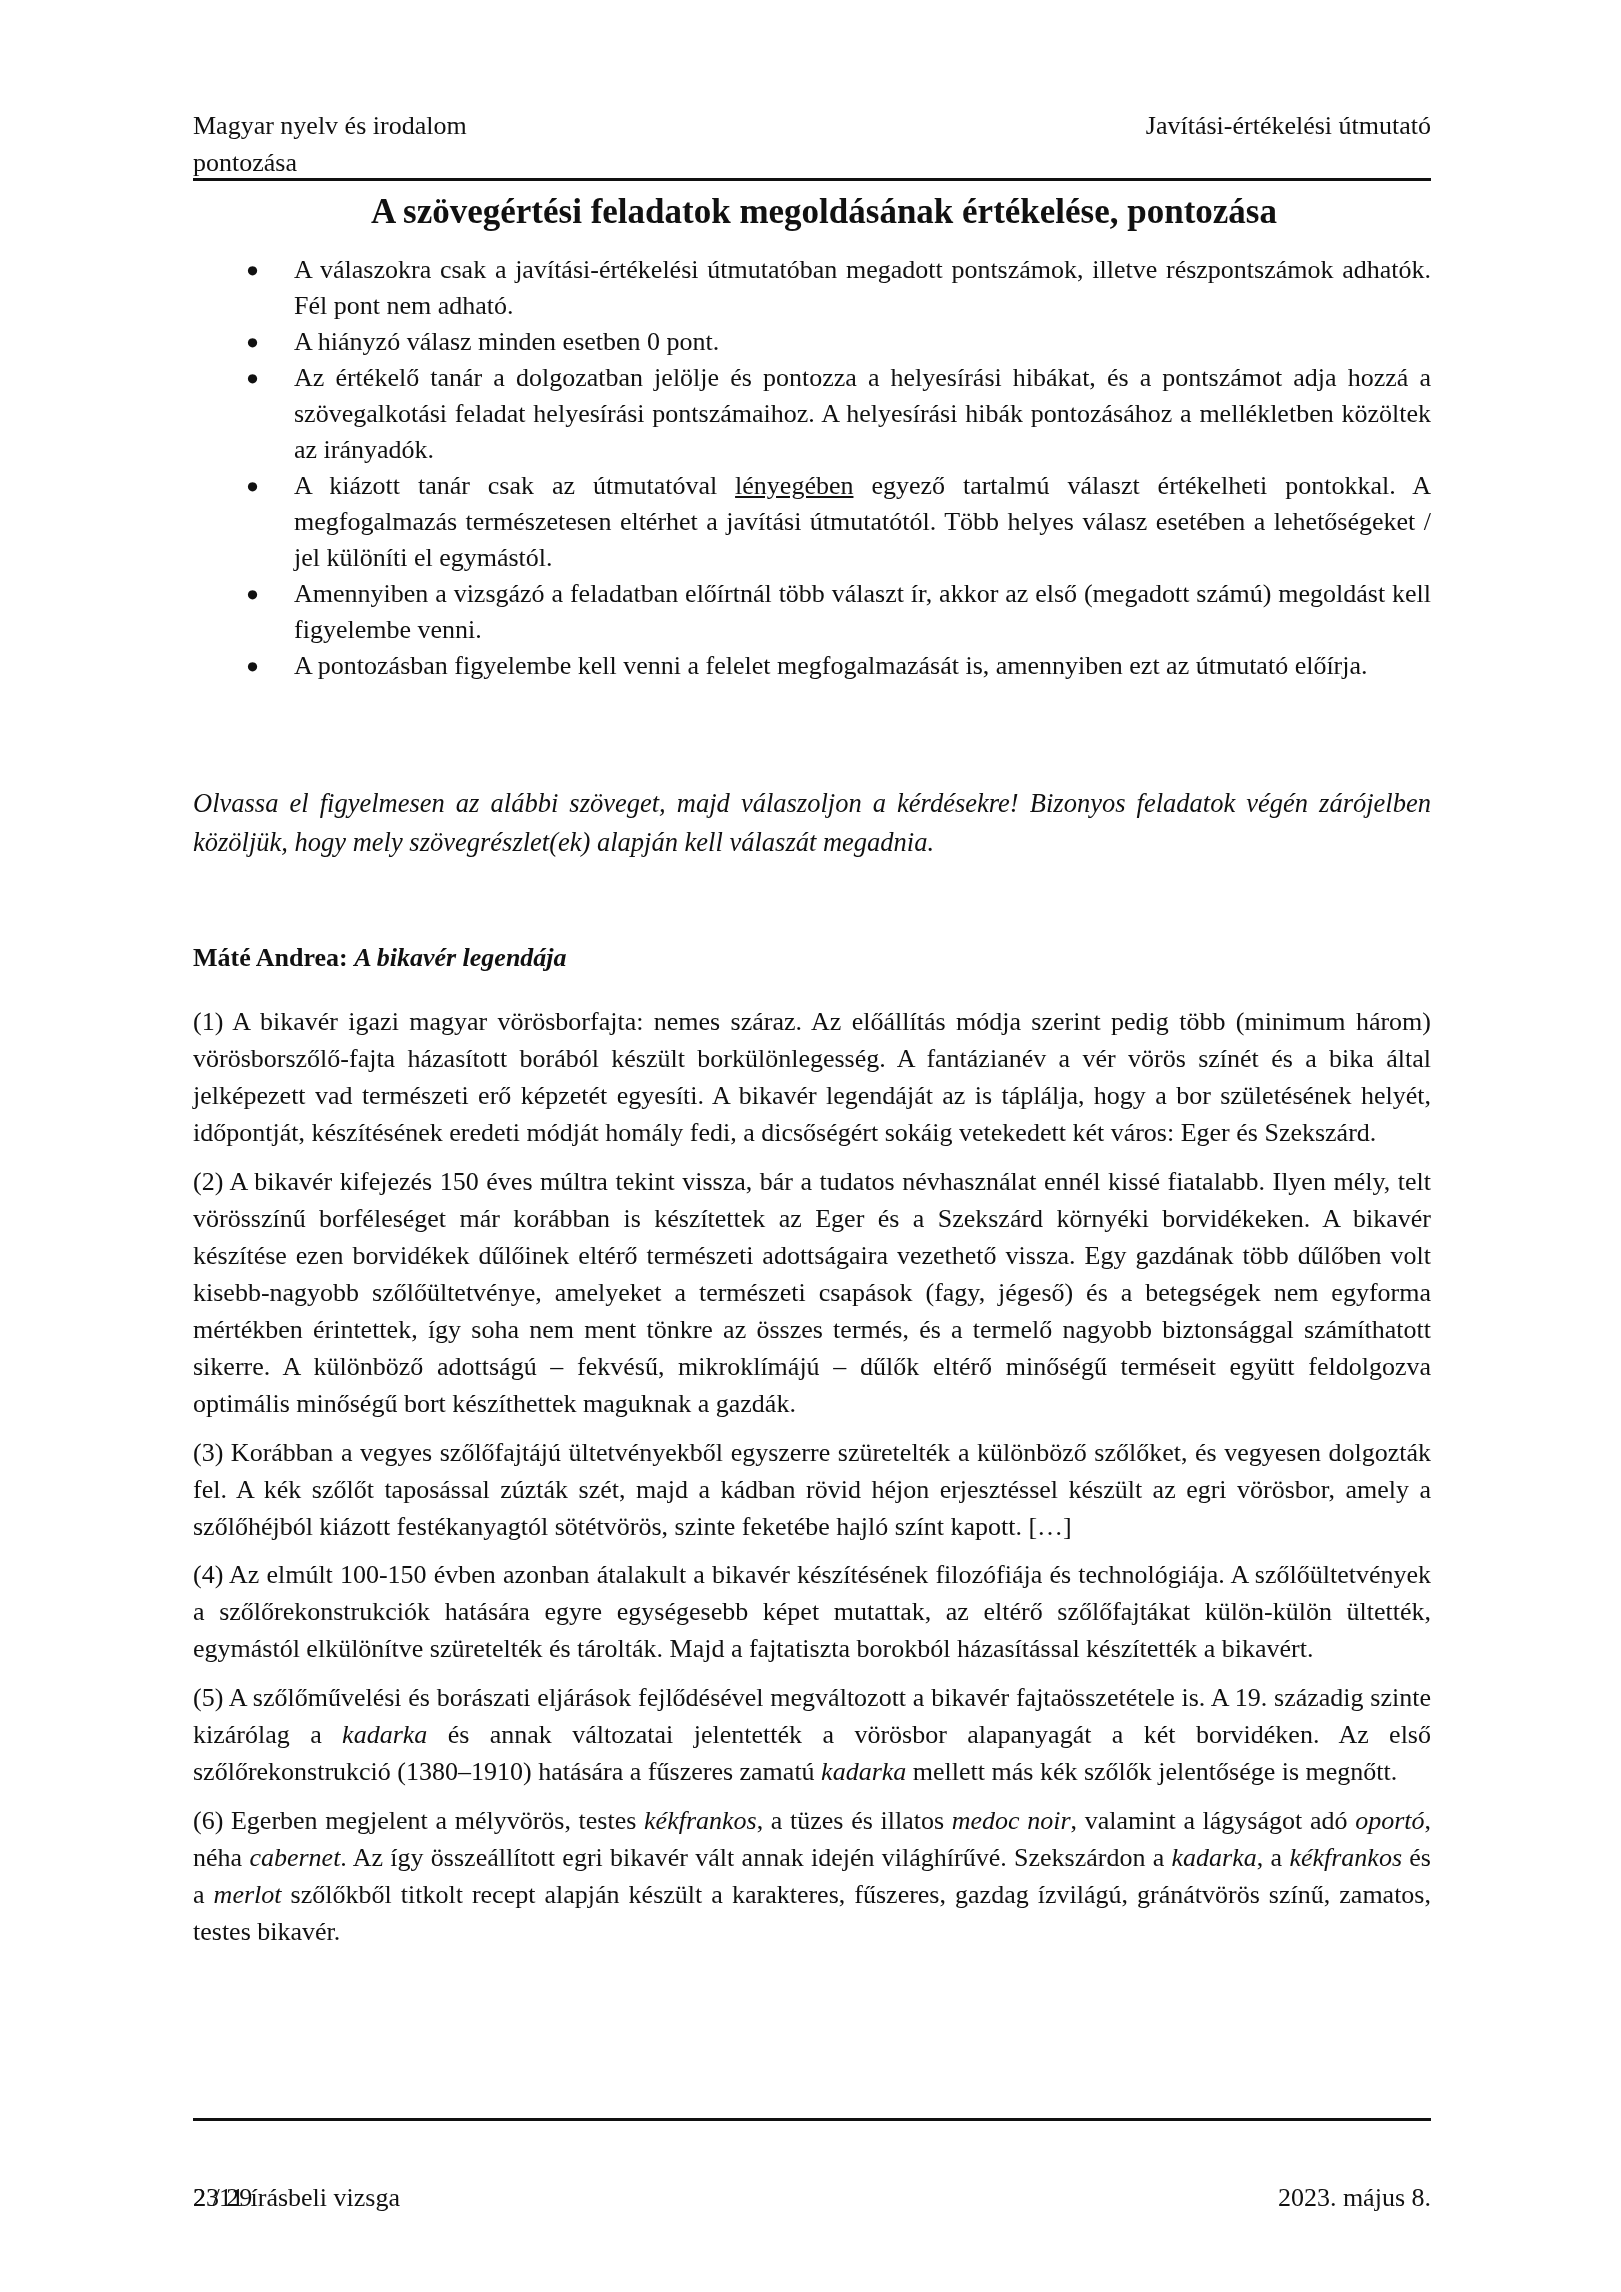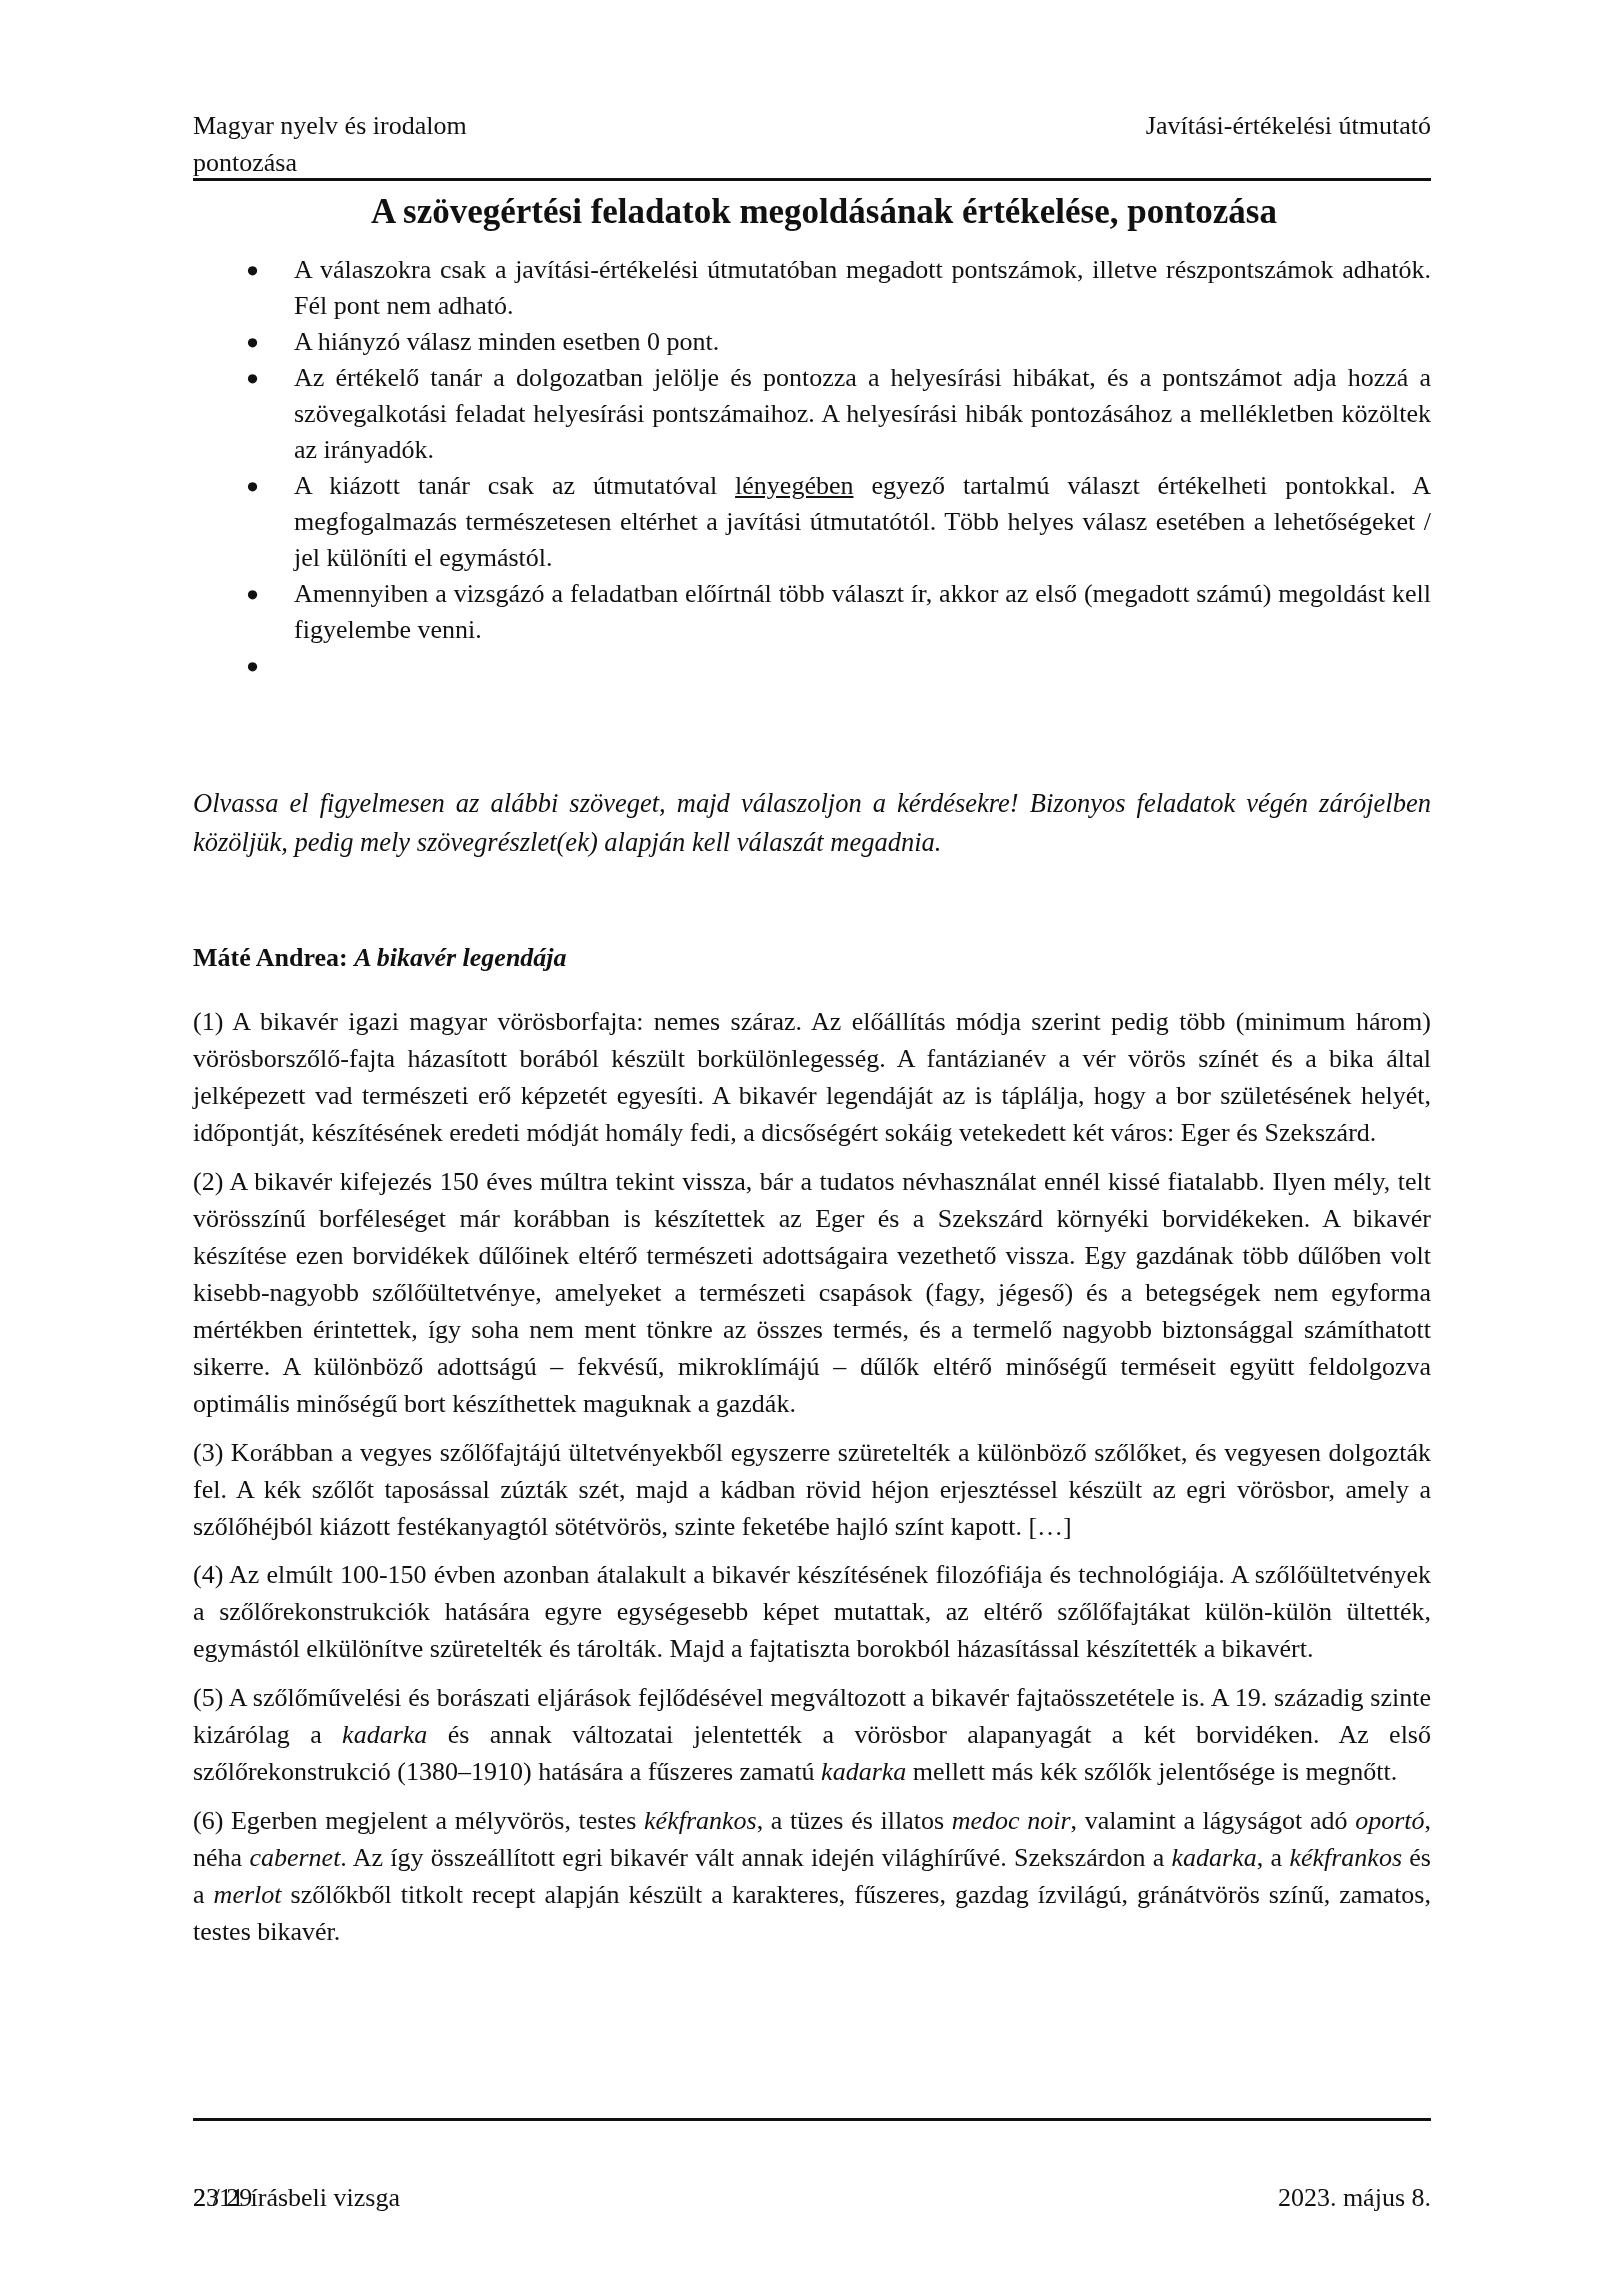--- a/index.html
+++ b/index.html
@@ -46,24 +46,24 @@
   <div class="hdr-rule"></div>
 
   <div class="title">A szövegértési feladatok megoldásának értékelése, pontozása</div>
 
   <ul class="rules">
     <li><span class="bullet">●</span><span>A válaszokra csak a javítási-értékelési útmutatóban megadott pontszámok, illetve részpont­számok adhatók. Fél pont nem adható.</span></li>
     <li><span class="bullet">●</span><span>A hiányzó válasz minden esetben 0 pont.</span></li>
     <li><span class="bullet">●</span><span>Az értékelő tanár a dolgozatban jelölje és pontozza a helyesírási hibákat, és a pontszámot adja hozzá a szövegalkotási feladat helyesírási pontszámaihoz. A helyesírási hibák pontozásához a mellékletben közöltek az irányadók.</span></li>
     <li><span class="bullet">●</span><span>A kiázott tanár csak az útmutatóval </span><span class="u">lényegében</span><span> egyező tartalmú választ értékelheti pontok­kal. A megfogalmazás természetesen eltérhet a javítási útmutatótól. Több helyes válasz esetében a lehetőségeket / jel különíti el egymástól.</span></li>
     <li><span class="bullet">●</span><span>Amennyiben a vizsgázó a feladatban előírtnál több választ ír, akkor az első (megadott számú) megoldást kell figyelembe venni.</span></li>
-    <li><span class="bullet">●</span></li>
+    <li><span class="bullet">●</span><span>A pontozásban figyelembe kell venni a felelet megfogalmazását is, amennyiben ezt az útmutató előírja.</span></li>
   </ul>
 
-  <div class="instr">Olvassa el figyelmesen az alábbi szöveget, majd válaszoljon a kérdésekre! Bizonyos feladatok végén zárójelben közöljük, pedig mely szövegrészlet(ek) alapján kell válaszát megadnia.</div>
+  <div class="instr">Olvassa el figyelmesen az alábbi szöveget, majd válaszoljon a kérdésekre! Bizonyos feladatok végén zárójelben közöljük, hogy mely szövegrészlet(ek) alapján kell válaszát megadnia.</div>
 
   <div class="author">
     <b>Máté Andrea:</b> <span class="t">A bikavér legendája</span>
   </div>
 
   <div class="body" id="article-body">
     <p><span>(1) A bikavér igazi magyar vörösborfajta: nemes száraz. Az előállítás módja szerint pedig több (minimum három) vörösborszőlő-fajta házasított borából készült borkülönlegesség. A fantázianév a vér vörös színét és a bika által jelképezett vad természeti erő képzetét egyesíti. A bikavér legendáját az is táplálja, hogy a bor születésének helyét, időpontját, készítésének eredeti módját homály fedi, a dicsőségért sokáig vetekedett két város: Eger és Szekszárd.</span></p>
     <p><span>(2) A bikavér kifejezés 150 éves múltra tekint vissza, bár a tudatos névhasználat ennél kissé fiatalabb. Ilyen mély, telt vörösszínű borféleséget már korábban is készítettek az Eger és a Szekszárd környéki borvidékeken. A bikavér készítése ezen borvidékek dűlőinek eltérő természeti adottságaira vezethető vissza. Egy gazdának több dűlőben volt kisebb-nagyobb szőlőültetvénye, amelyeket a természeti csapások (fagy, jégeső) és a betegségek nem egyforma mértékben érintettek, így soha nem ment tönkre az összes termés, és a termelő nagyobb biztonsággal számíthatott sikerre. A különböző adottságú – fekvésű, mikroklímájú – dűlők eltérő minőségű terméseit együtt feldolgozva optimális minőségű bort készíthettek maguknak a gazdák.</span></p>
     <p><span>(3) Korábban a vegyes szőlőfajtájú ültetvényekből egyszerre szüretelték a különböző szőlőket, és vegyesen dolgozták fel. A kék szőlőt taposással zúzták szét, majd a kádban rövid héjon erjesztéssel készült az egri vörösbor, amely a szőlőhéjból kiázott festékanyagtól sötétvörös, szinte feketébe hajló színt kapott. […]</span></p>
     <p><span>(4) Az elmúlt 100-150 évben azonban átalakult a bikavér készítésének filozófiája és technológiája. A szőlőültetvények a szőlőrekonstrukciók hatására egyre egységesebb képet mutattak, az eltérő szőlőfajtákat külön-külön ültették, egymástól elkülönítve szüretelték és tárolták. Majd a fajtatiszta borokból házasítással készítették a bikavért.</span></p>

